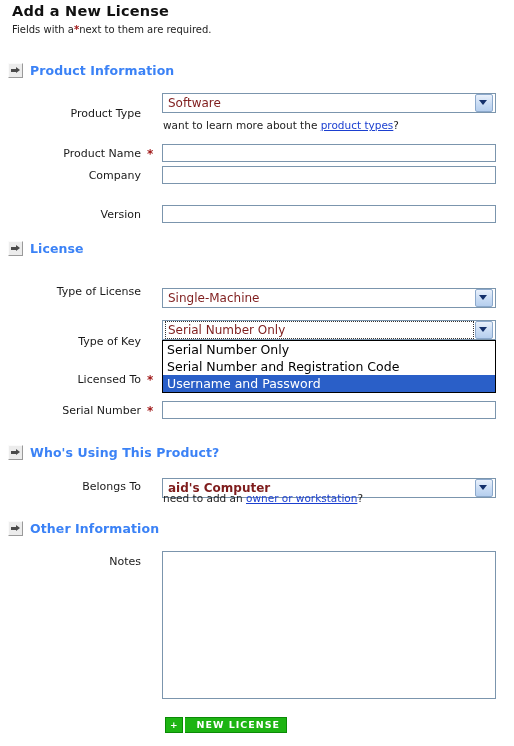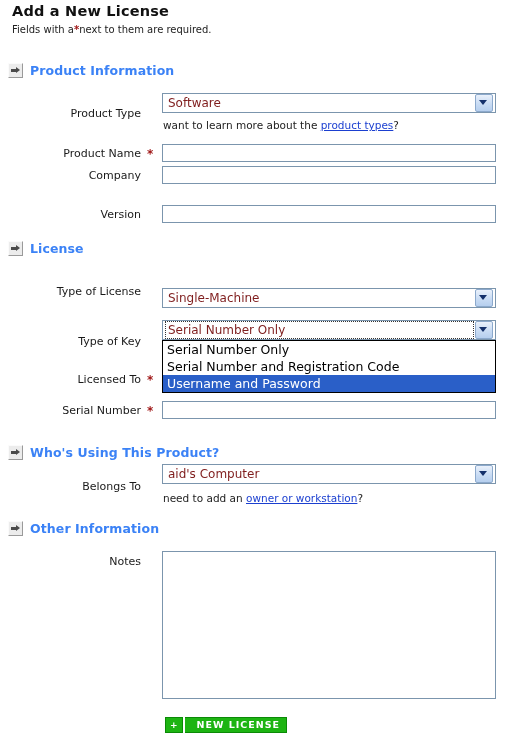--- a/index.html
+++ b/index.html
@@ -367,21 +367,21 @@
   </div>
 
   <div class="section-header" style="top:437px;margin-top:8px;">
     <span class="sec-icon"></span>
     <span class="sec-title">Who's Using This Product?</span>
   </div>
 
   <div class="row" style="top:477px;">
     <span class="fld-label">Belongs To</span>
   </div>
-  <div class="sel-box" style="top:464px;">
+  <div class="sel-box" style="top:478px;font-weight:bold;">
     <span class="sel-value">aid's Computer</span>
     <span class="sel-arrow"></span>
   </div>
   <div class="hint" style="top:492px;"><span>need to add an </span><a href="#">owner or workstation</a><span>?</span></div>
 
   <div class="section-header" style="top:521px;">
     <span class="sec-icon"></span>
     <span class="sec-title">Other Information</span>
   </div>
 

